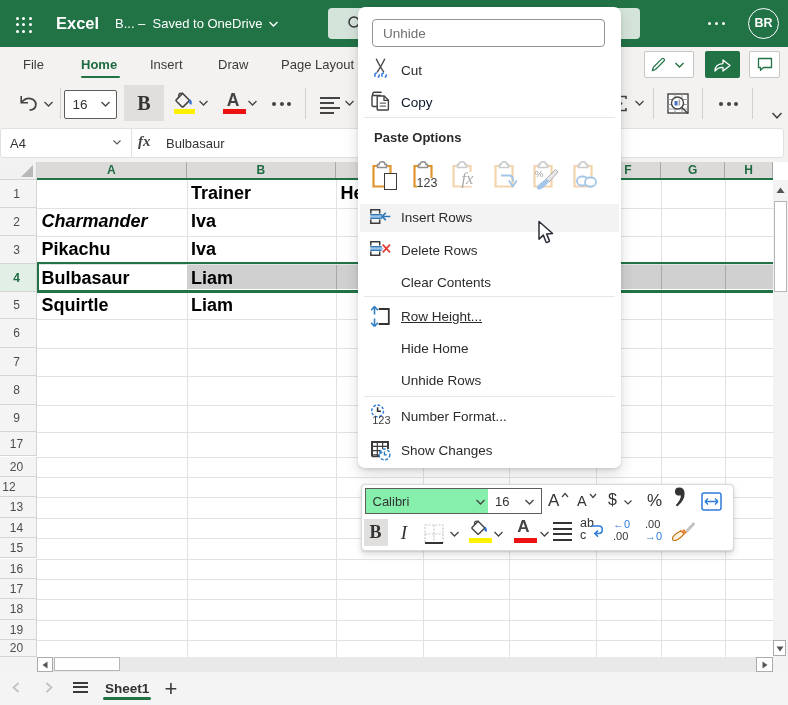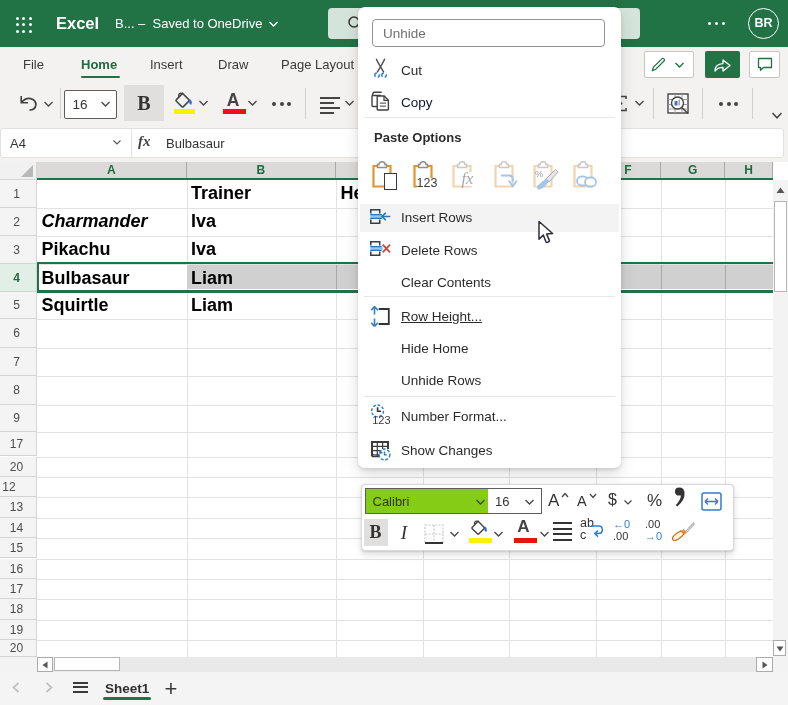--- a/index.html
+++ b/index.html
@@ -330,21 +330,21 @@
   </svg>
 <svg class="a" style="left:370px;top:440px" width="21" height="21" viewBox="0 0 21 21">
 <path d="M2 16.5 V2 H18 V9" stroke="#3b3b3b" stroke-width="2" fill="none"></path>
 <path d="M2 6.3 H18 M2 10.6 H11 M2 14.9 H8 M7.3 2 V16.5 M12.6 2 V9" stroke="#3b3b3b" stroke-width="1.2"></path>
 <path d="M2 16.5 H7.5 L9.5 14.5 V16.5 Z" stroke="#3b3b3b" stroke-width="1.6" fill="none"></path>
 <circle cx="14.5" cy="14.5" r="5.4" stroke="#3380c4" stroke-width="1.5" fill="#fff" stroke-dasharray="3 1.6"></circle>
 <path d="M14.5 11.5 V14.8 H16.7" stroke="#3380c4" stroke-width="1.4" fill="none"></path>
 <path d="M10.6 10.6 L9.3 14.3 L13 13 Z" fill="#3380c4"></path>
   </svg>
 <div class="a" style="left:360.5px;top:483.5px;width:373.5px;height:67px;background:#fff;border:1px solid #d9d9d9;border-radius:4px;box-shadow:0 3.2px 7.2px rgba(0,0,0,.13),0 .6px 1.8px rgba(0,0,0,.11);"></div>
-<div class="a" style="left:364.5px;top:488px;width:124.5px;height:25.5px;background:#84cc16;border:1px solid #5f5d5b;font-size:13px;color:#333;padding:5px 0 0 7px;">Calibri</div>
+<div class="a" style="left:364.5px;top:488px;width:124.5px;height:25.5px;background:#86efac;border:1px solid #5f5d5b;font-size:13px;color:#333;padding:5px 0 0 7px;">Calibri</div>
 <svg class="a" style="left:475px;top:498px" width="11" height="8" viewBox="0 0 11 8">
     <path d="M1.5 2 L5.5 6 L9.5 2" stroke="#444" stroke-width="1.3" fill="none"></path>
   </svg>
 <div class="a" style="left:488px;top:488px;width:53.5px;height:25.5px;background:#fff;border:1px solid #5f5d5b;border-left:none;font-size:13px;color:#333;padding:5px 0 0 7px;">16</div>
 <svg class="a" style="left:524px;top:498px" width="11" height="8" viewBox="0 0 11 8">
     <path d="M1.5 2 L5.5 6 L9.5 2" stroke="#444" stroke-width="1.3" fill="none"></path>
   </svg>
 <div class="a" style="left:548px;top:491px;font-size:17px;color:#333;">A</div>
 <svg class="a" style="left:561px;top:492px" width="8" height="6" viewBox="0 0 8 6">
     <path d="M1 5 L4 1.5 L7 5" stroke="#444" stroke-width="1.2" fill="none"></path>

